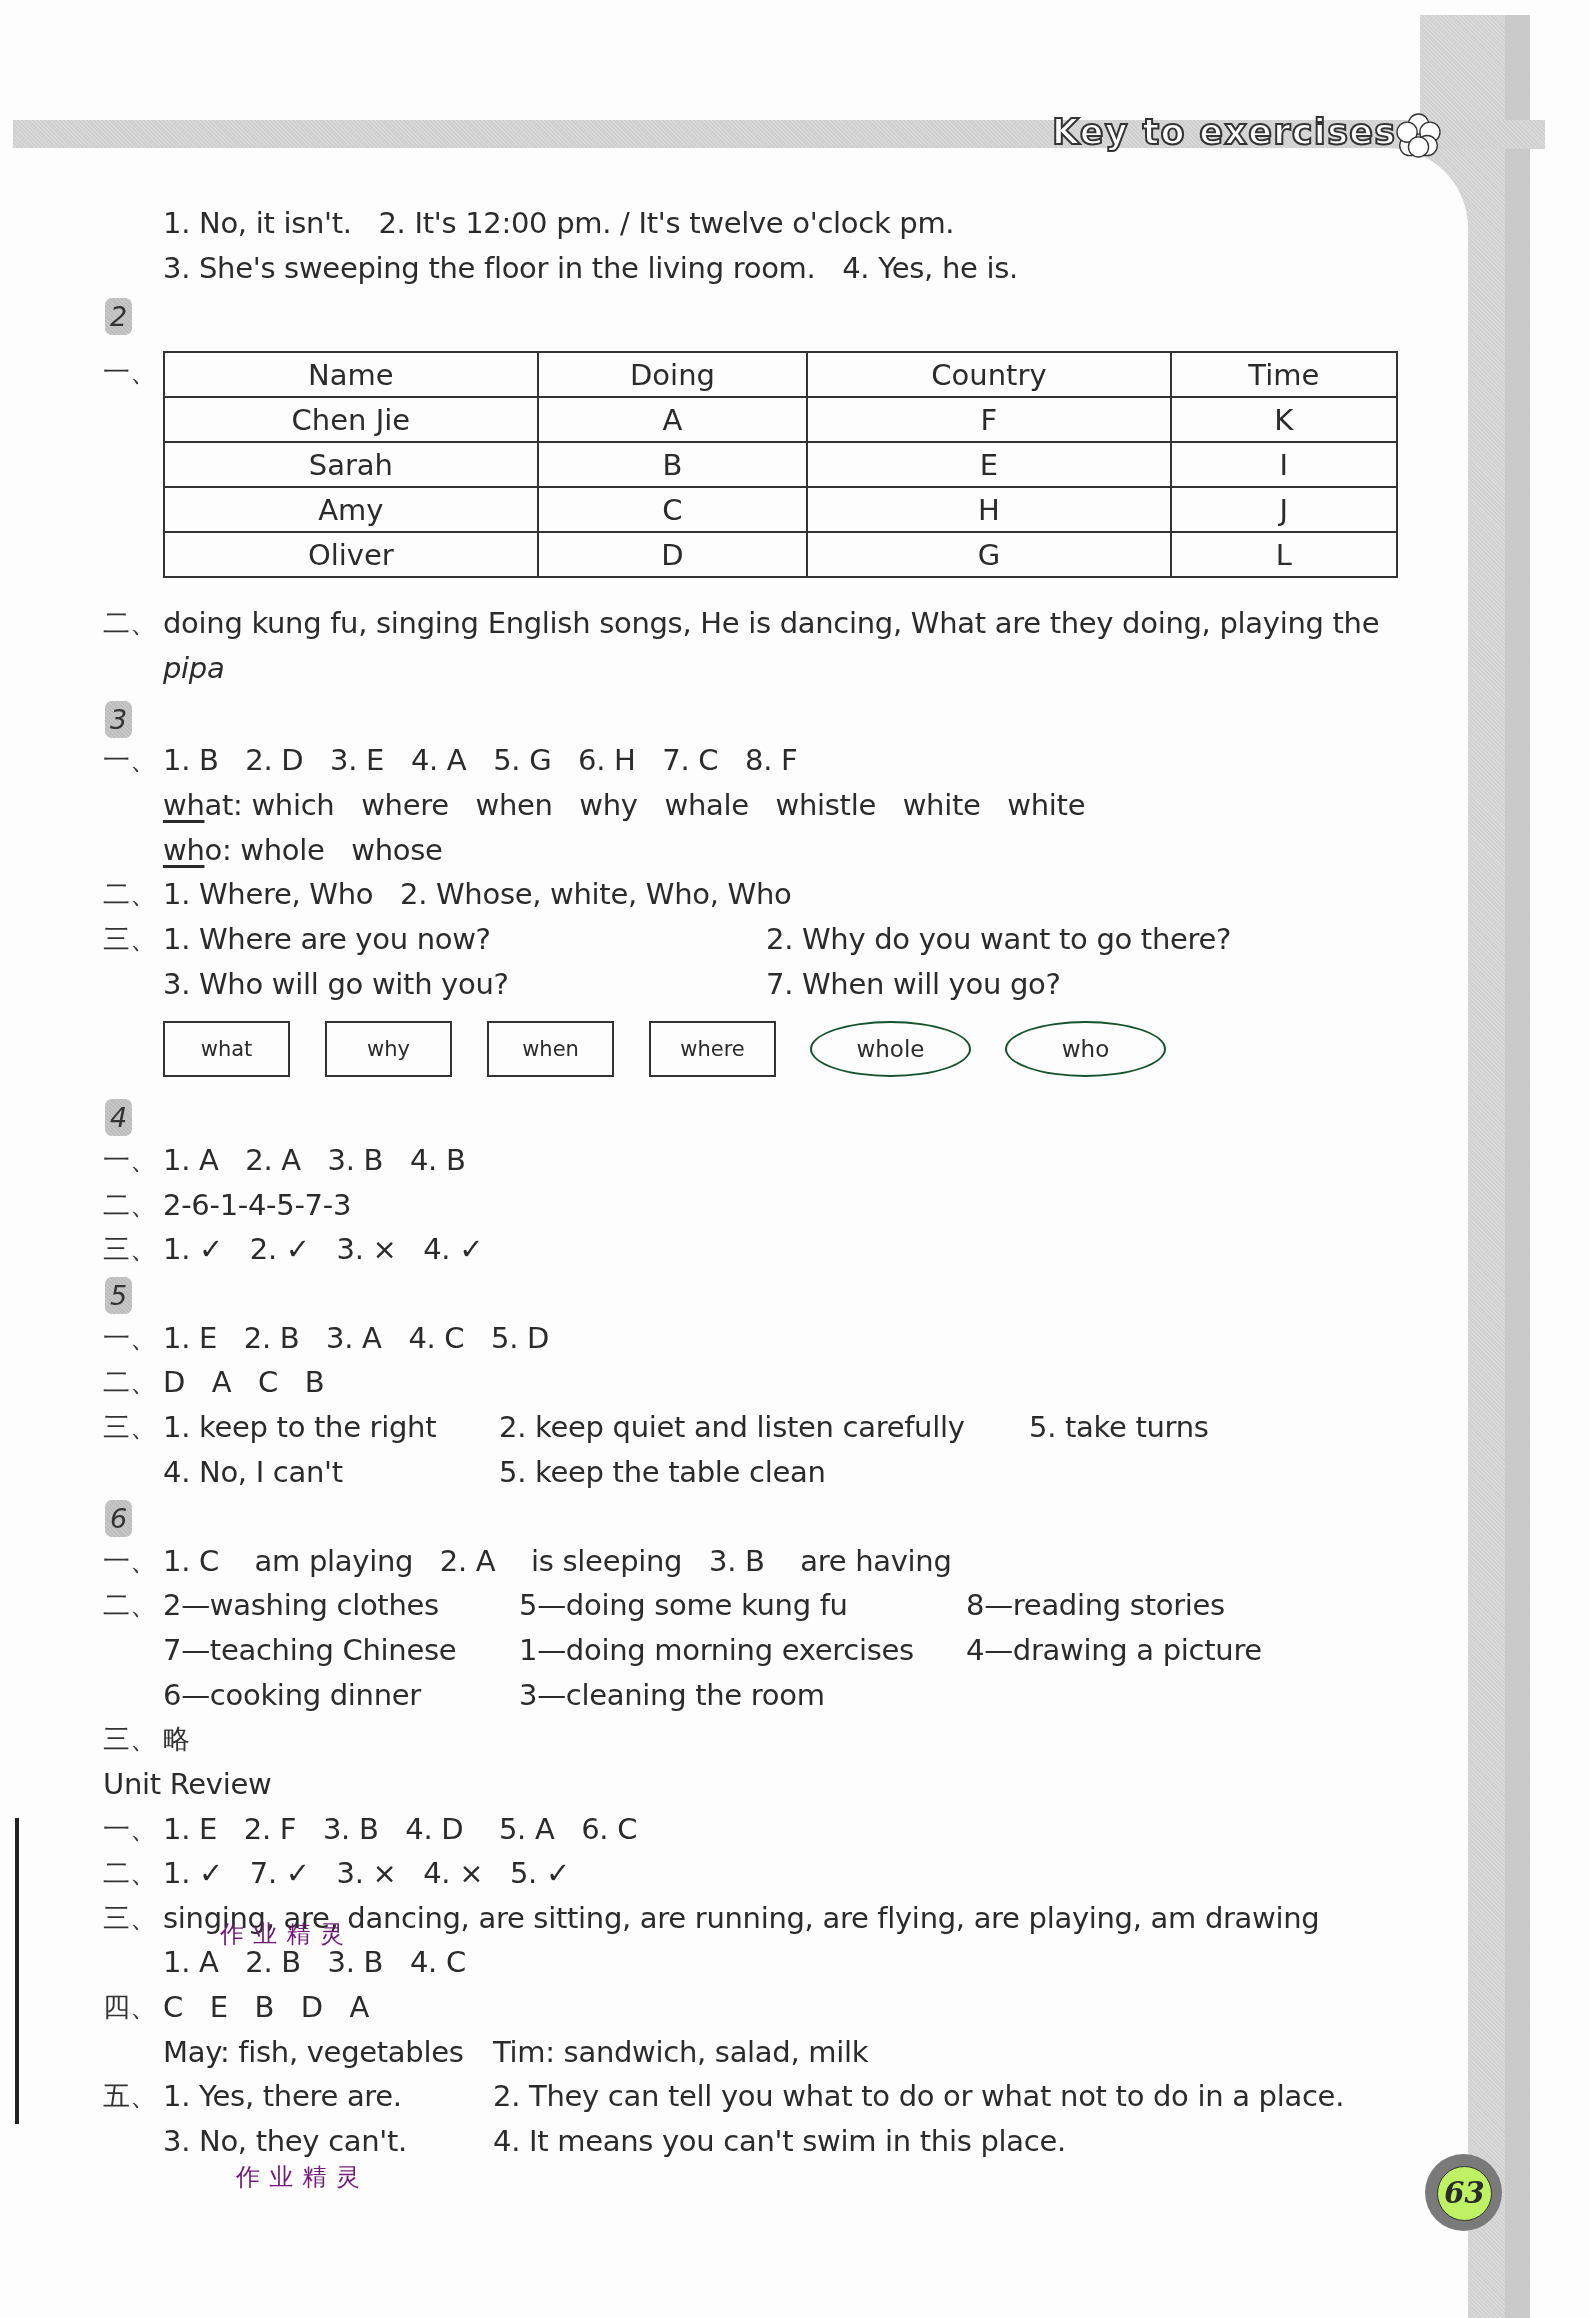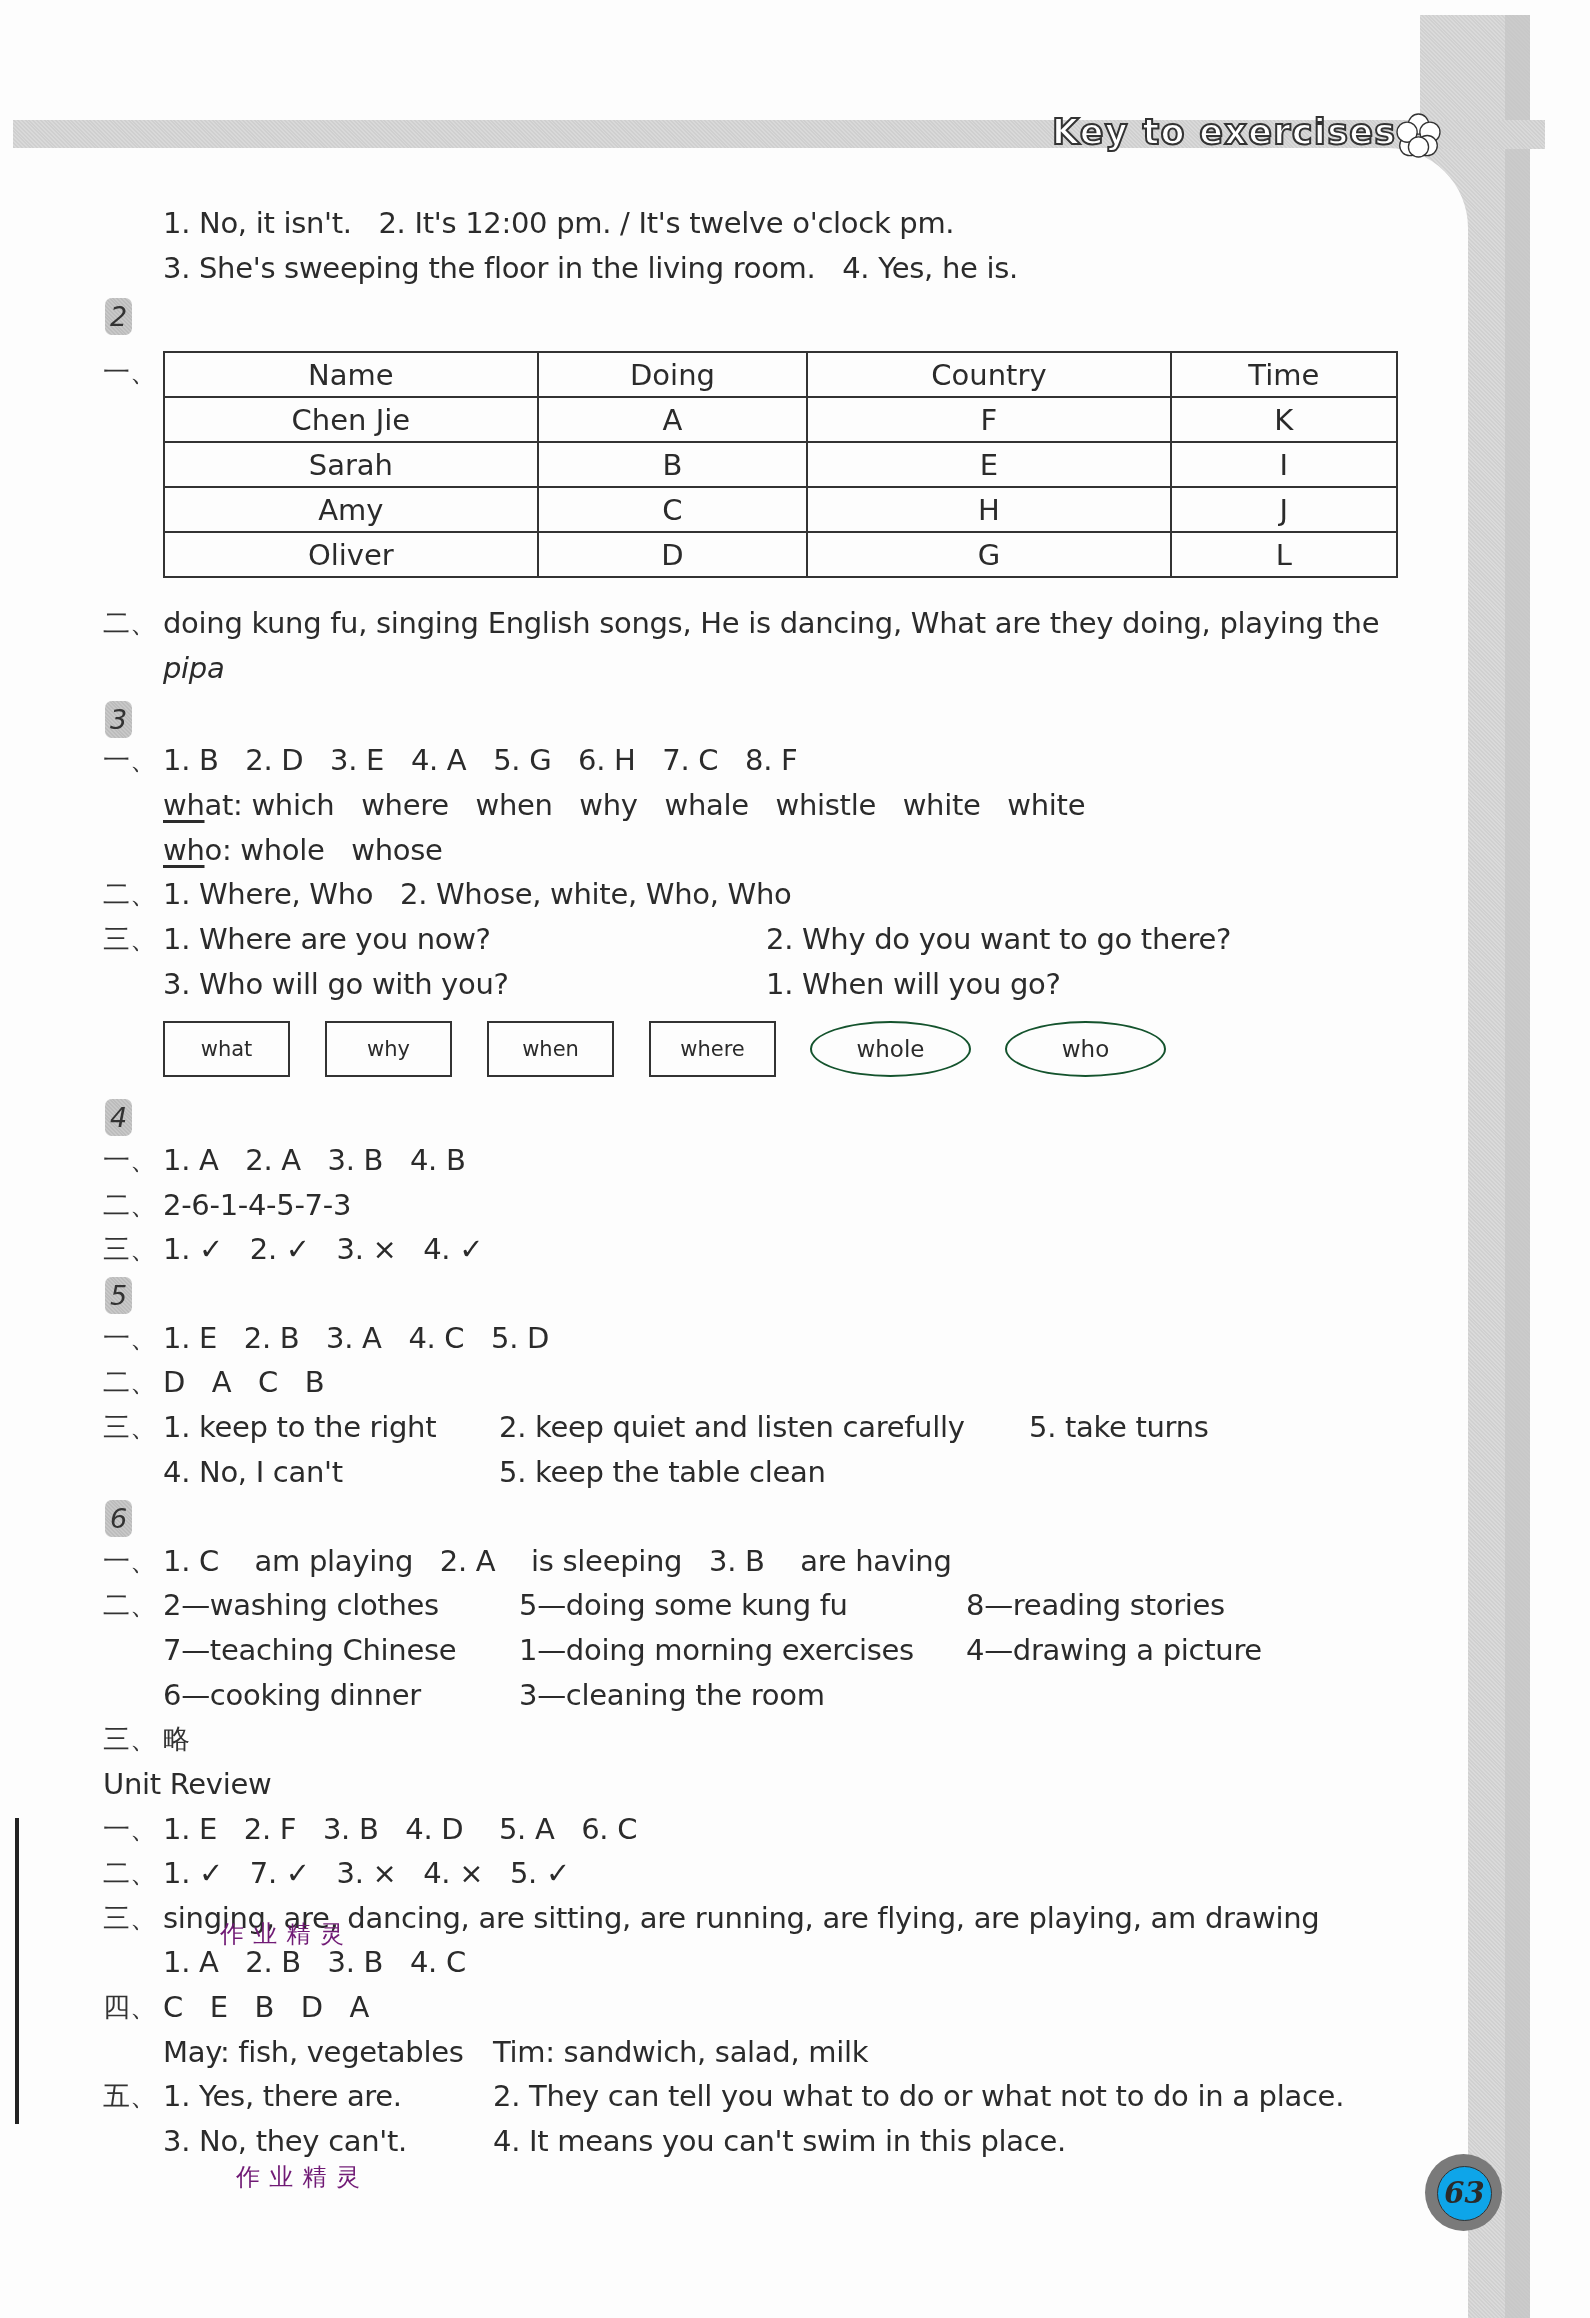--- a/index.html
+++ b/index.html
@@ -20,21 +20,21 @@
   .badge { position:absolute; width:27px; height:37px; border-radius:6.7px;
            background:repeating-linear-gradient(45deg,#c8c8c8 0 1.3px,#bcbcbc 1.3px 2.7px);
            font-size:27px; line-height:37px; text-align:center; color:#333; font-style:italic; }
   table.grid { position:absolute; left:163px; top:351px; width:1235px; border-collapse:collapse; }
   table.grid td { border:2px solid #333; height:43px; text-align:center; font-size:29px; padding:0; }
   .u { text-decoration:underline; text-decoration-thickness:2.7px; text-underline-offset:5.3px; }
   .boxword { position:absolute; top:1021px; height:52px; border:2px solid #333; font-size:21px; line-height:52px; text-align:center; }
   .ovalword { position:absolute; top:1021px; height:52px; border:2px solid #14532d; border-radius:50%; font-size:23px; line-height:52px; text-align:center; }
   .pagenum { position:absolute; left:1425px; top:2154px; width:77px; height:77px; border-radius:50%;
            background:#7a7a7a; }
-  .pagenum-inner { position:absolute; left:1437px; top:2166px; width:53px; height:53px; border-radius:50%; background:#0ea5e9;
+  .pagenum-inner { position:absolute; left:1437px; top:2166px; width:53px; height:53px; border-radius:50%; background:#bef264;
            border:1.3px solid #333; font-family:"DejaVu Serif", serif; font-style:italic; font-weight:bold; font-size:29px; line-height:53px; text-align:center; }
   .leftbar { position:absolute; left:14.6px; top:1818px; width:4px; height:306px; background:#222; }
   .watermark { position:absolute; font-family:"DejaVu Sans", sans-serif; font-size:24px; color:#701a75; letter-spacing:9.3px; }
 </style>
 </head>
 <body>
 
 <div class="rightcol"></div>
 <div class="rightstripe"></div>
 <div class="band"></div>
@@ -100,21 +100,21 @@
 <div class="cn" style="left:103px;top:740px">一、</div>
 <div class="line" style="left:163px;top:740px">1. B   2. D   3. E   4. A   5. G   6. H   7. C   8. F</div>
 <div class="line" style="left:163px;top:785px"><span class="u">wh</span><span>at</span><span>: which   where   when   why   whale   whistle   white   white</span></div>
 <div class="line" style="left:163px;top:830px"><span class="u">wh</span><span>o</span><span>: whole   whose</span></div>
 <div class="cn" style="left:103px;top:874px">二、</div>
 <div class="line" style="left:163px;top:874px">1. Where, Who   2. Whose, white, Who, Who</div>
 <div class="cn" style="left:103px;top:919px">三、</div>
 <div class="line" style="left:163px;top:919px">1. Where are you now?</div>
 <div class="line" style="left:766px;top:919px">2. Why do you want to go there?</div>
 <div class="line" style="left:163px;top:964px">3. Who will go with you?</div>
-<div class="line" style="left:766px;top:964px">1. When will you go?</div>
+<div class="line" style="left:766px;top:964px">7. When will you go?</div>
 <div class="boxword" style="left:163px;width:123px">what</div>
 <div class="boxword" style="left:325px;width:123px">why</div>
 <div class="boxword" style="left:487px;width:123px">when</div>
 <div class="boxword" style="left:649px;width:123px">where</div>
 <div class="ovalword" style="left:810px;width:157px">whole</div>
 <div class="ovalword" style="left:1005px;width:157px">who</div>
 
 <div class="badge" style="left:105px;top:1099px">4</div>
 <div class="cn" style="left:103px;top:1140px">一、</div>
 <div class="line" style="left:163px;top:1140px">1. A   2. A   3. B   4. B</div>

